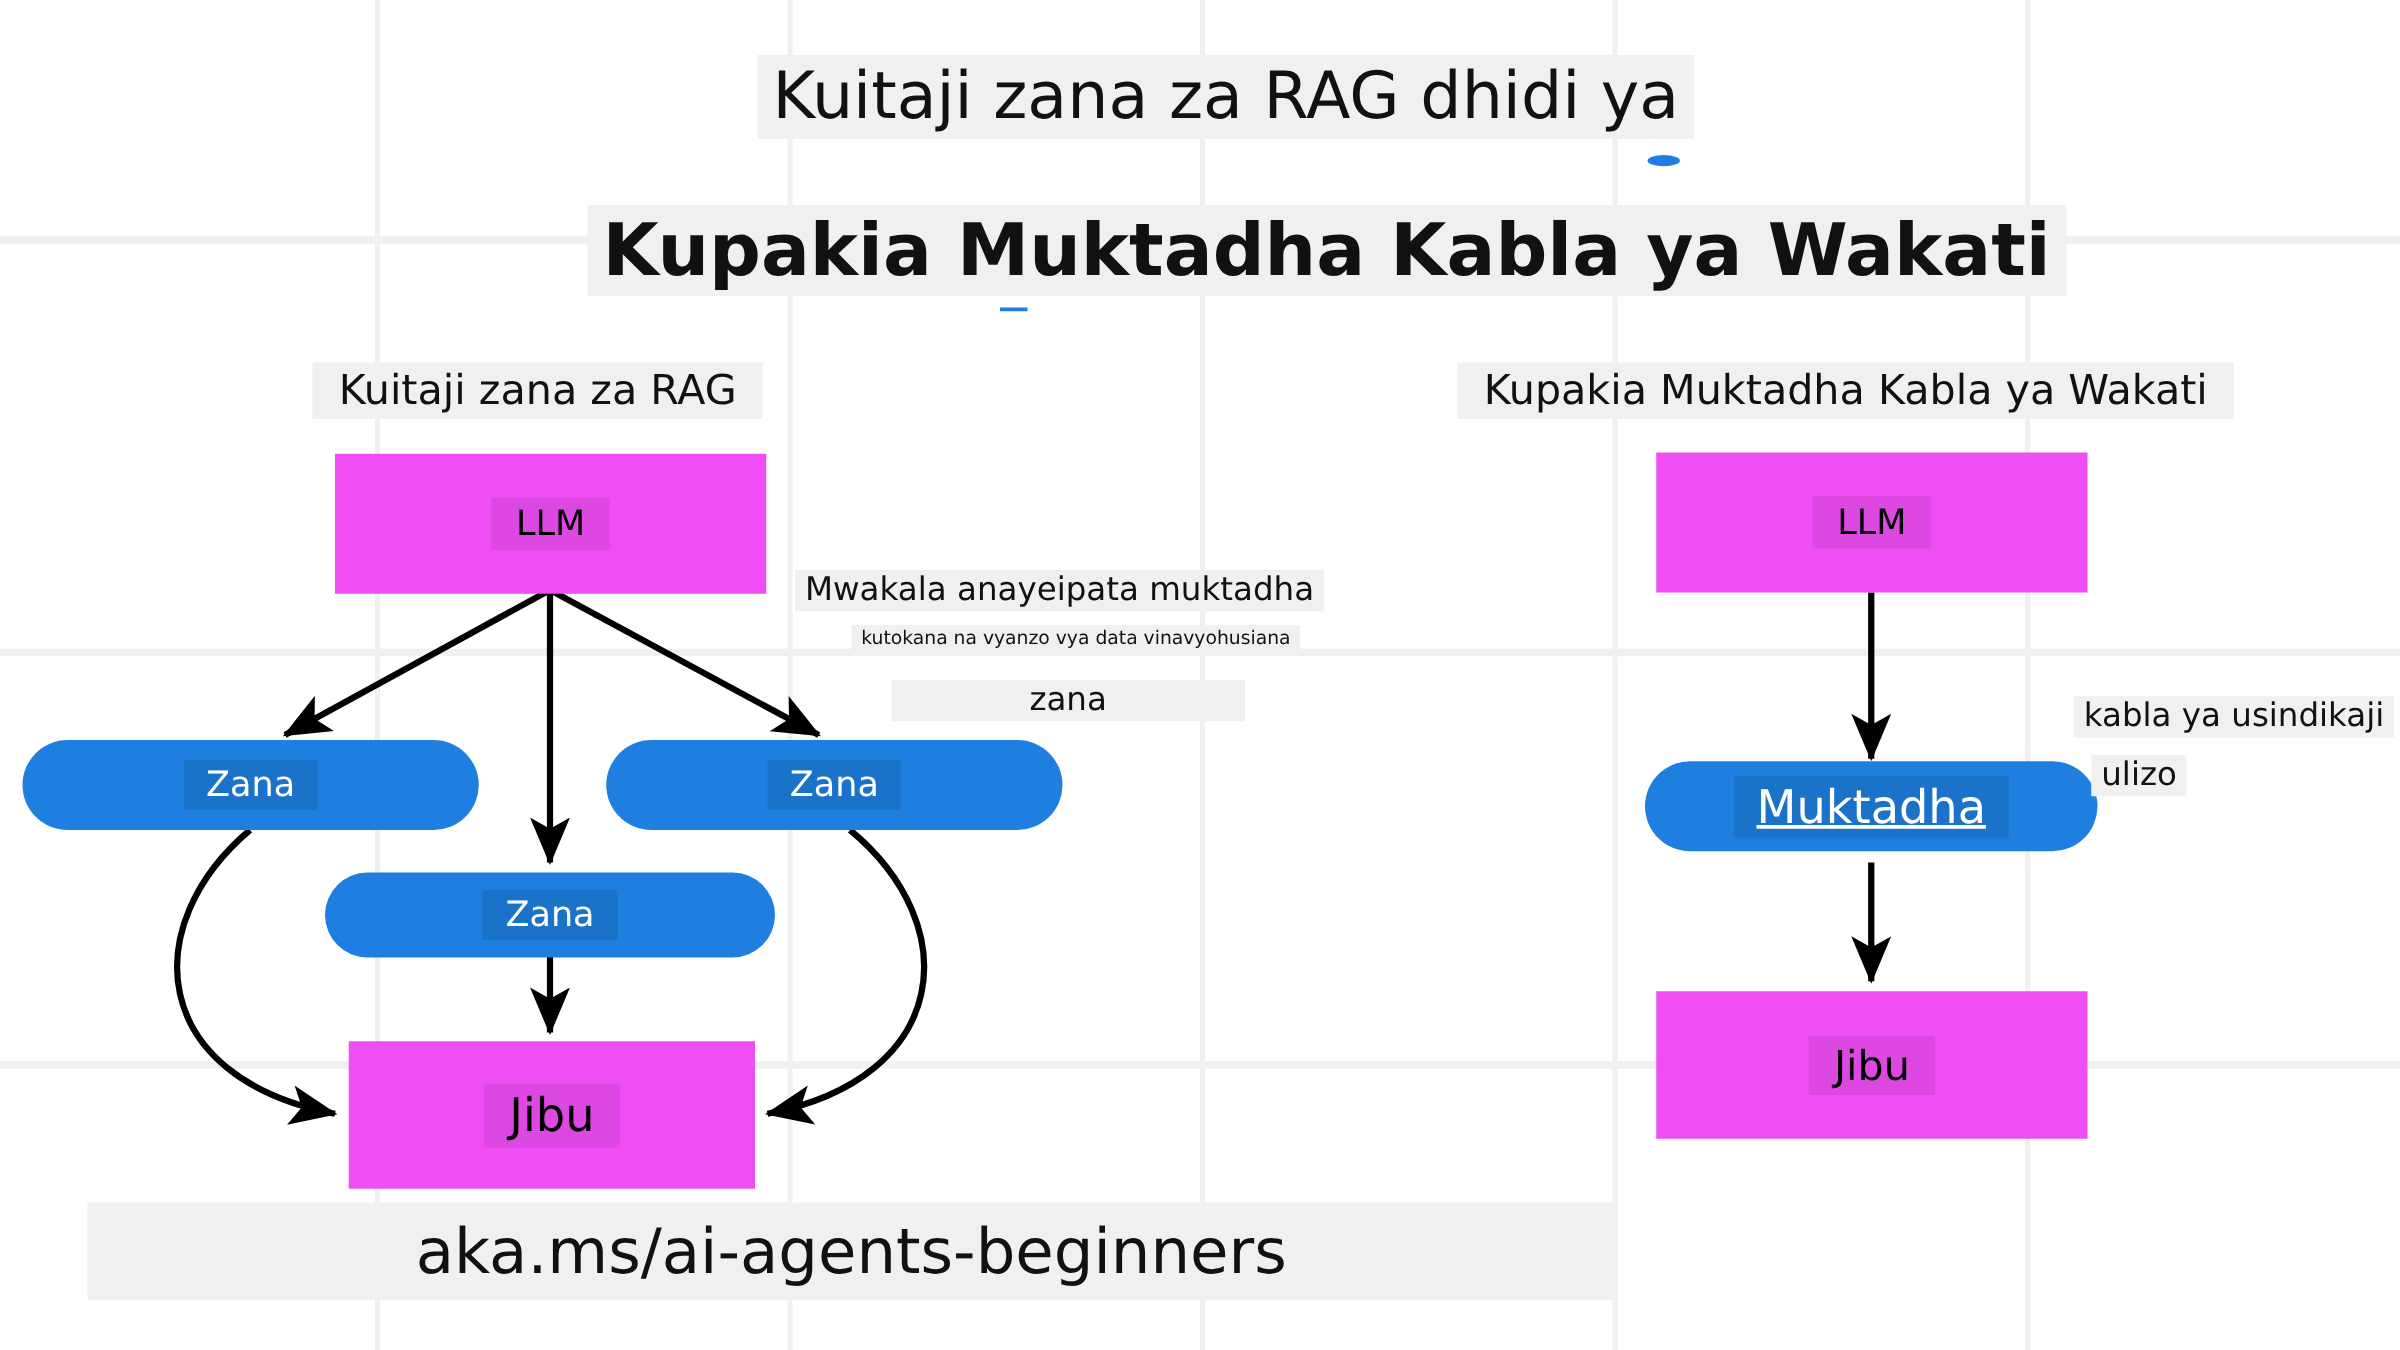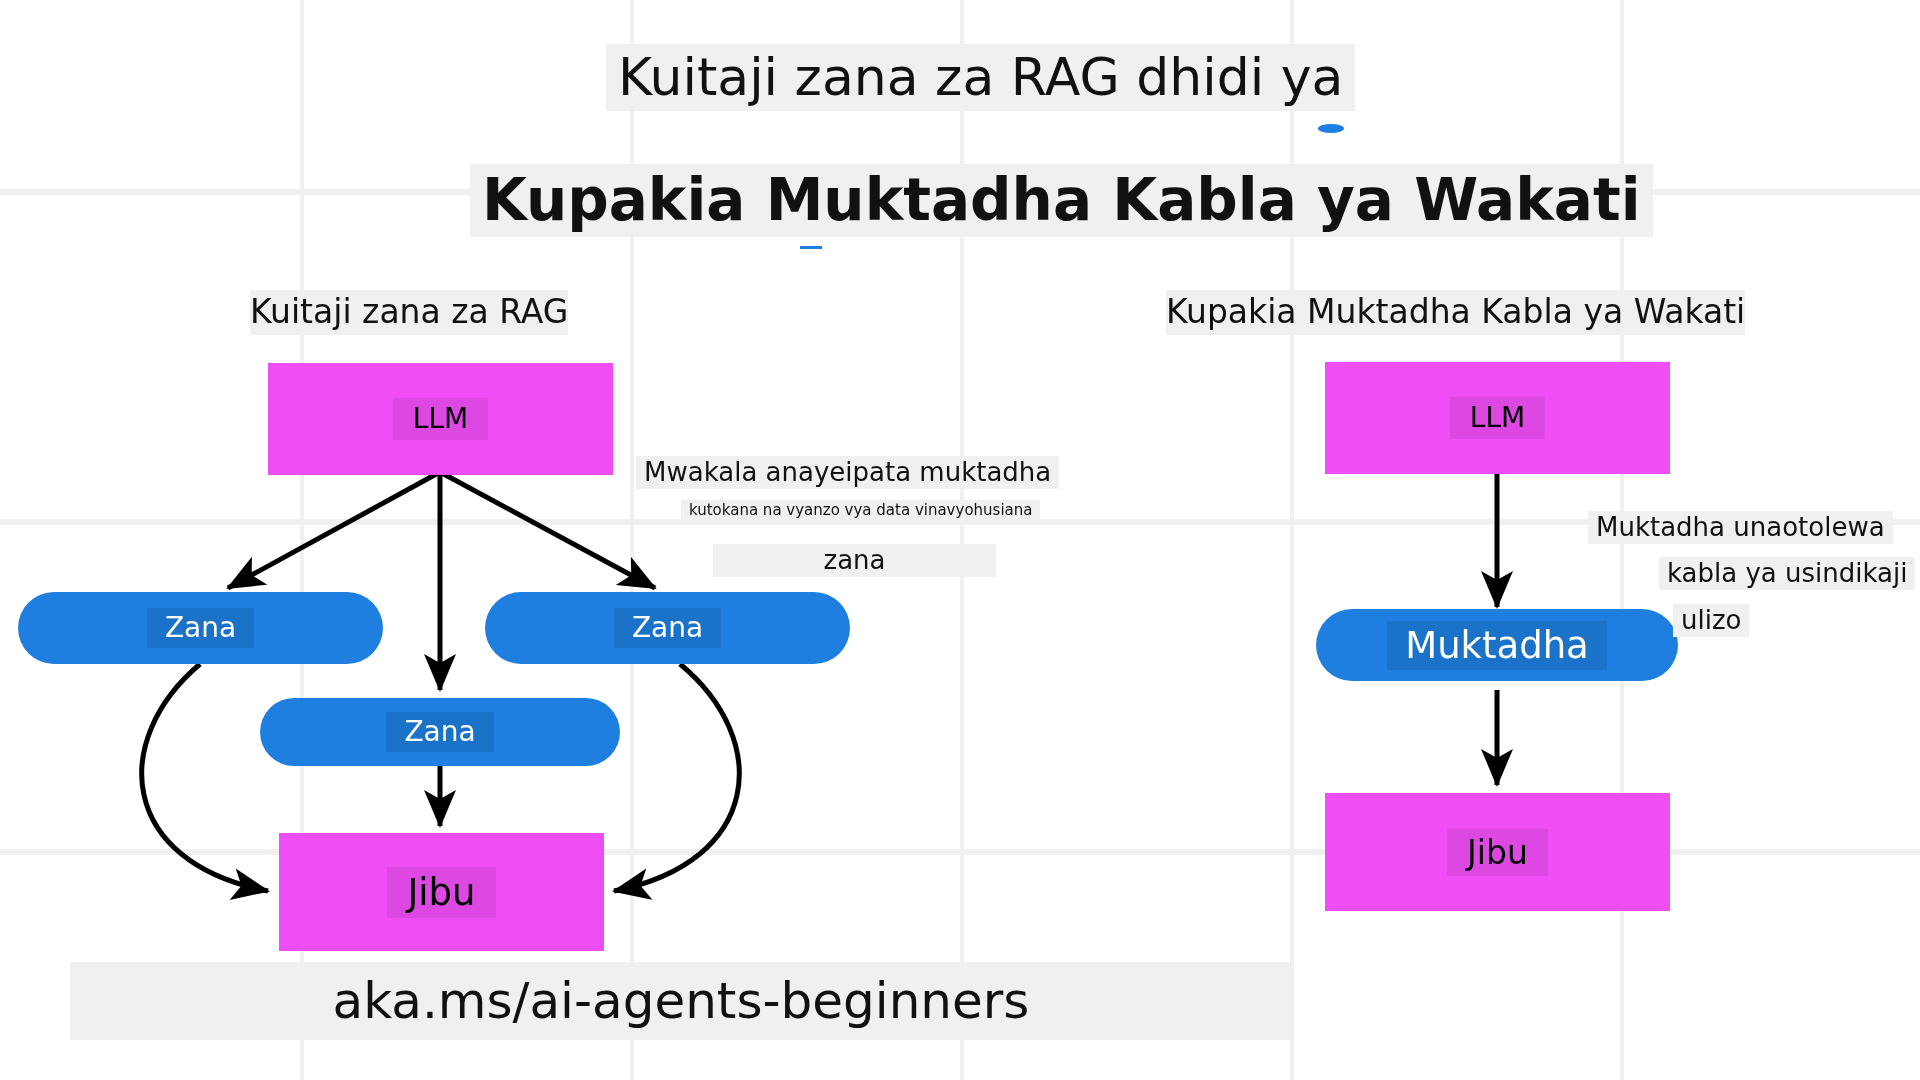--- a/index.html
+++ b/index.html
@@ -53,21 +53,21 @@
     letter-spacing: 0px;
     padding: 6px 12px;
   }
   .title-line.big {
     font-size: 58px;
     font-weight: 700;
   }
 
   .panel-title {
     font-size: 33px;
-    padding: 5px 0;
+    padding: 5px 21px;
     font-weight: 400;
   }
 
   .note {
     font-size: 26px;
     padding: 3px 8px;
     font-weight: 400;
   }
   .note.small {
     font-size: 15px;
@@ -112,21 +112,21 @@
     color: #ffffff;
     padding: 6px 18px;
   }
 
   .lbl-llm-left   { font-size: 28px; }
   .lbl-llm-right  { font-size: 28px; }
   .lbl-zana       { font-size: 28px; }
   .lbl-zana-mid   { font-size: 28px; }
   .lbl-jibu-left  { font-size: 37px; }
   .lbl-jibu-right { font-size: 33px; }
-  .lbl-muktadha   { font-size: 37px; }
+  .lbl-muktadha   { font-size: 37px; text-decoration: underline; }
 
   
   .arrow-layer {
     position: absolute;
     inset: 0;
     pointer-events: none;
   }
 
   
   .speck {
@@ -221,21 +221,20 @@
   <div class="node node-rect" style="left:1325px; top:793px; width:345px; height:118px;">
     <span class="node-label lbl-jibu-right">Jibu</span>
   </div>
 
   <div class="chip note" style="left:636px; top:456px;">Mwakala anayeipata muktadha</div>
 
   <div class="chip note small" style="left:681px; top:500px;">kutokana na vyanzo vya data vinavyohusiana</div>
 
   <div class="chip note" style="left:713px; top:544px; width:283px; text-align:center; padding-left:0; padding-right:0;">zana</div>
 
-  <div class="chip note" style="left:1588px; top:511px;">Muktadha unaotolewa</div>
 
   <div class="chip note" style="left:1659px; top:557px;">kabla ya usindikaji</div>
 
   <div class="chip note" style="left:1673px; top:604px;">ulizo</div>
 
   <div class="url-chip" style="left:70px; top:962px; width:1222px;">aka.ms/ai-agents-beginners</div>
 
 </div>
 
 </body></html>

